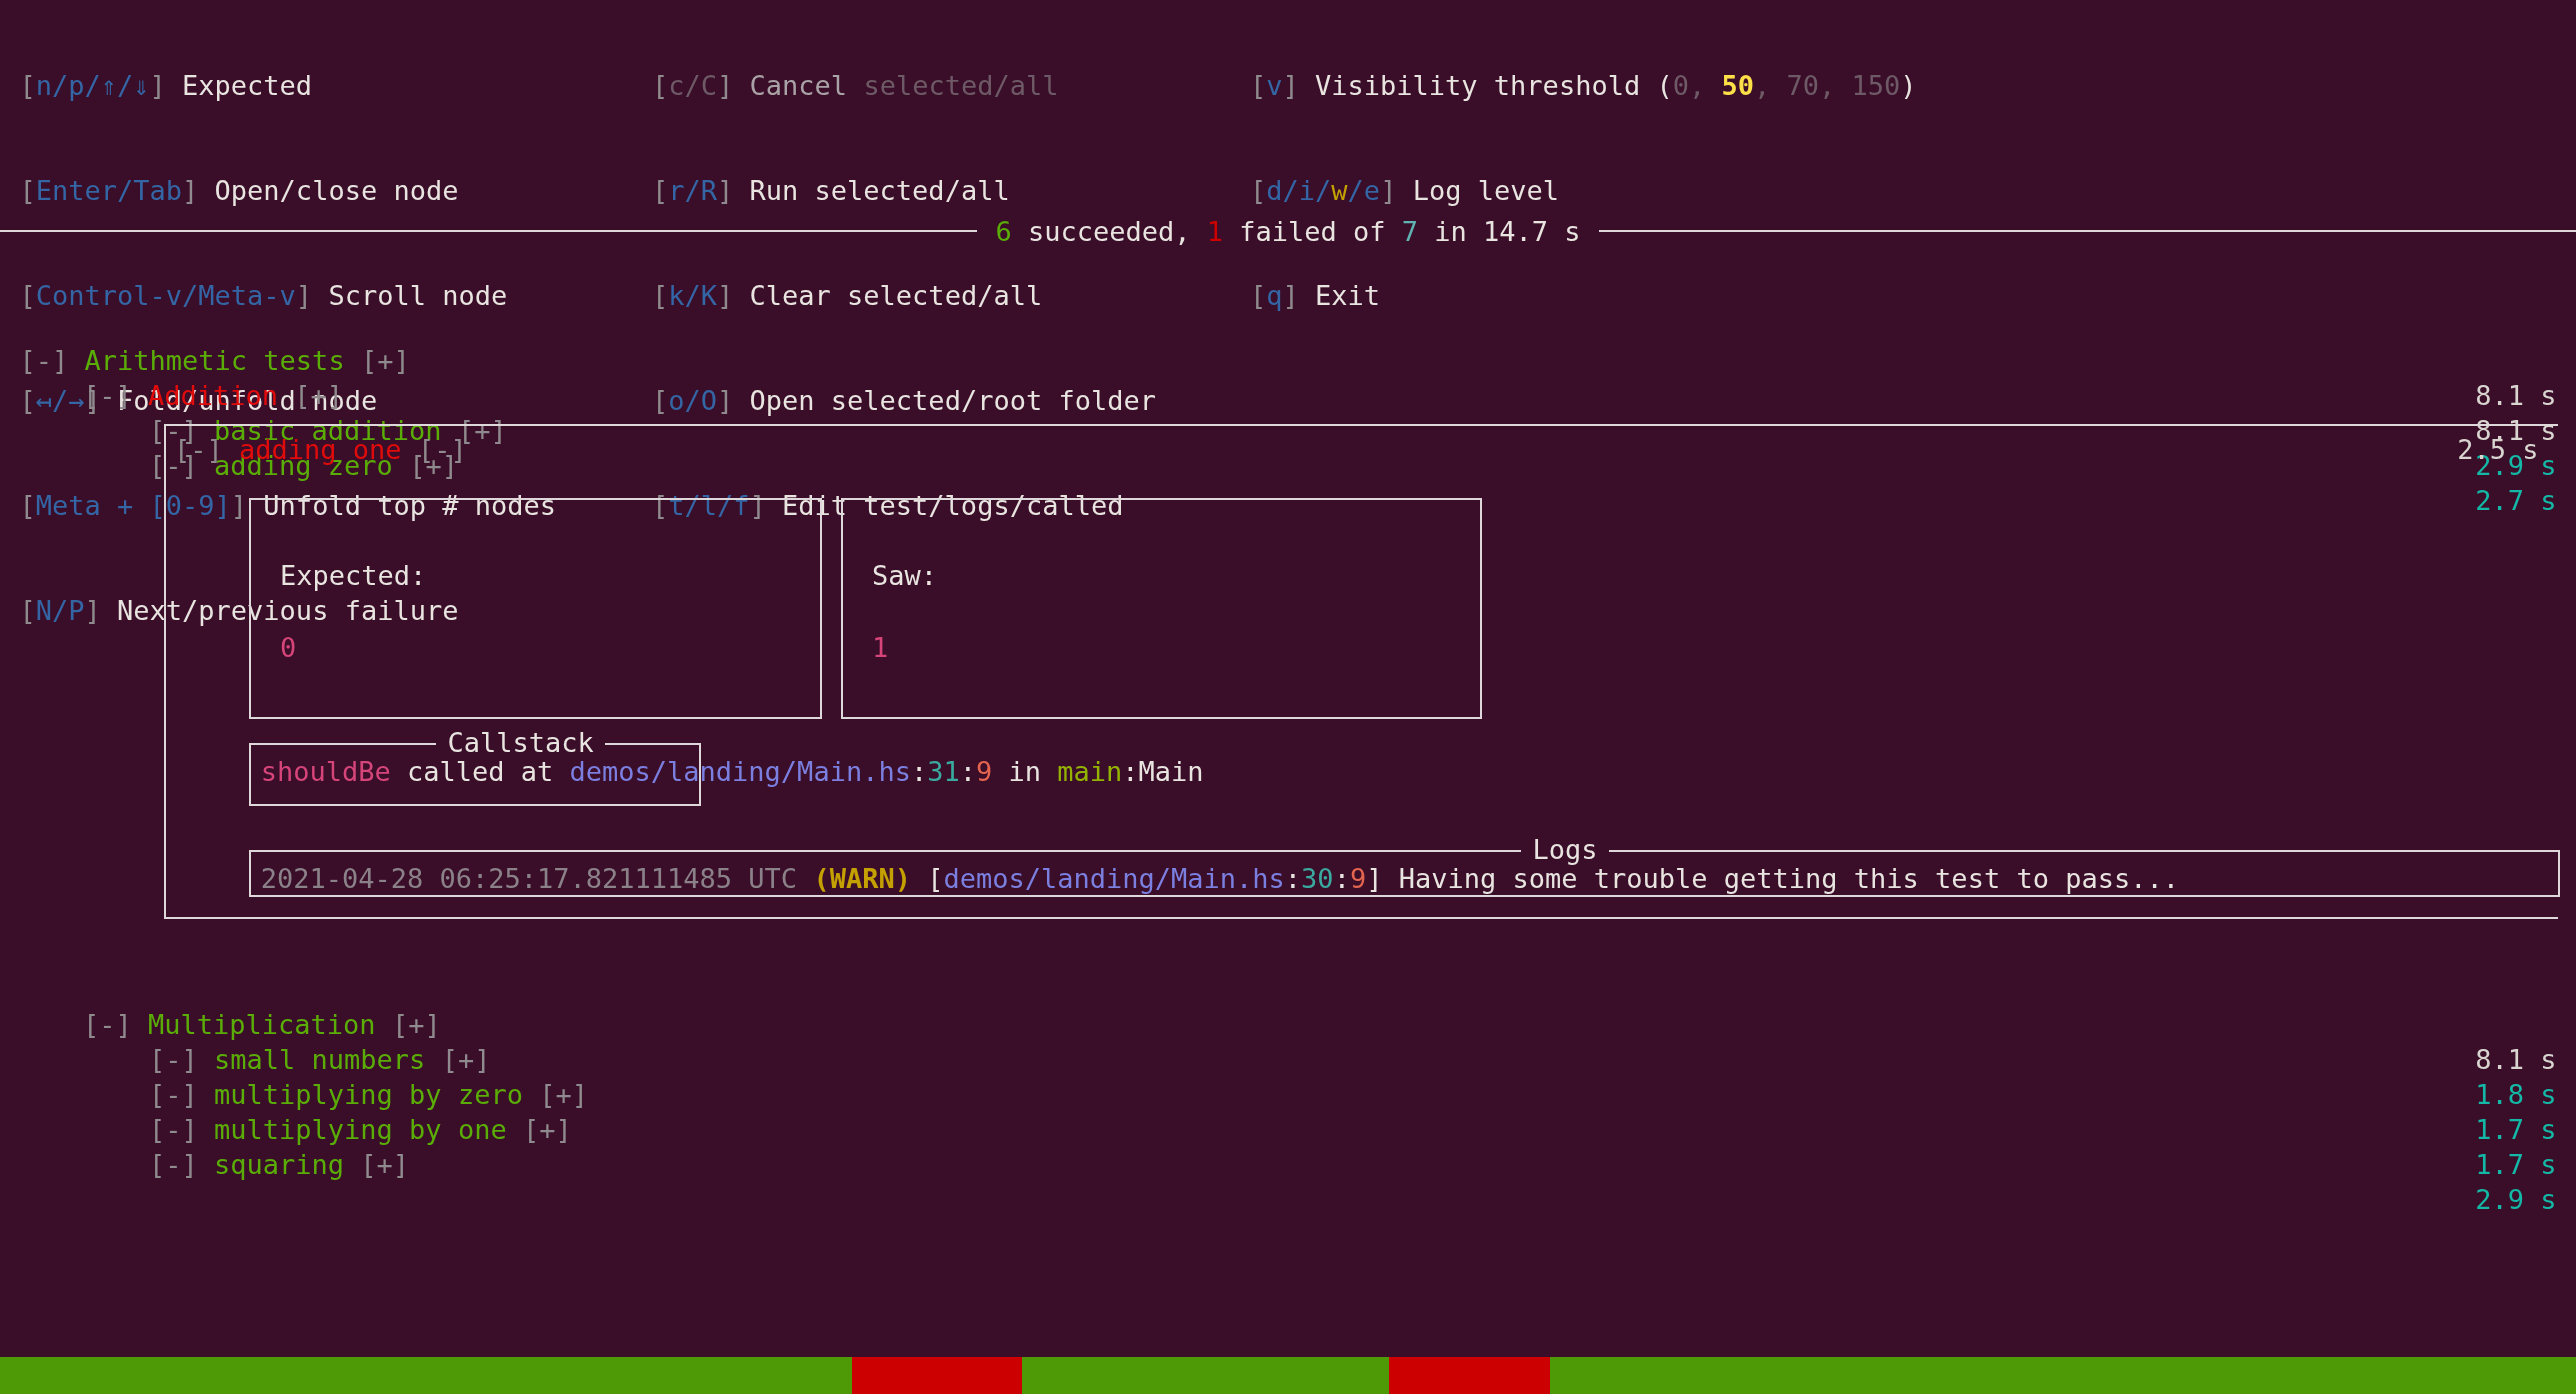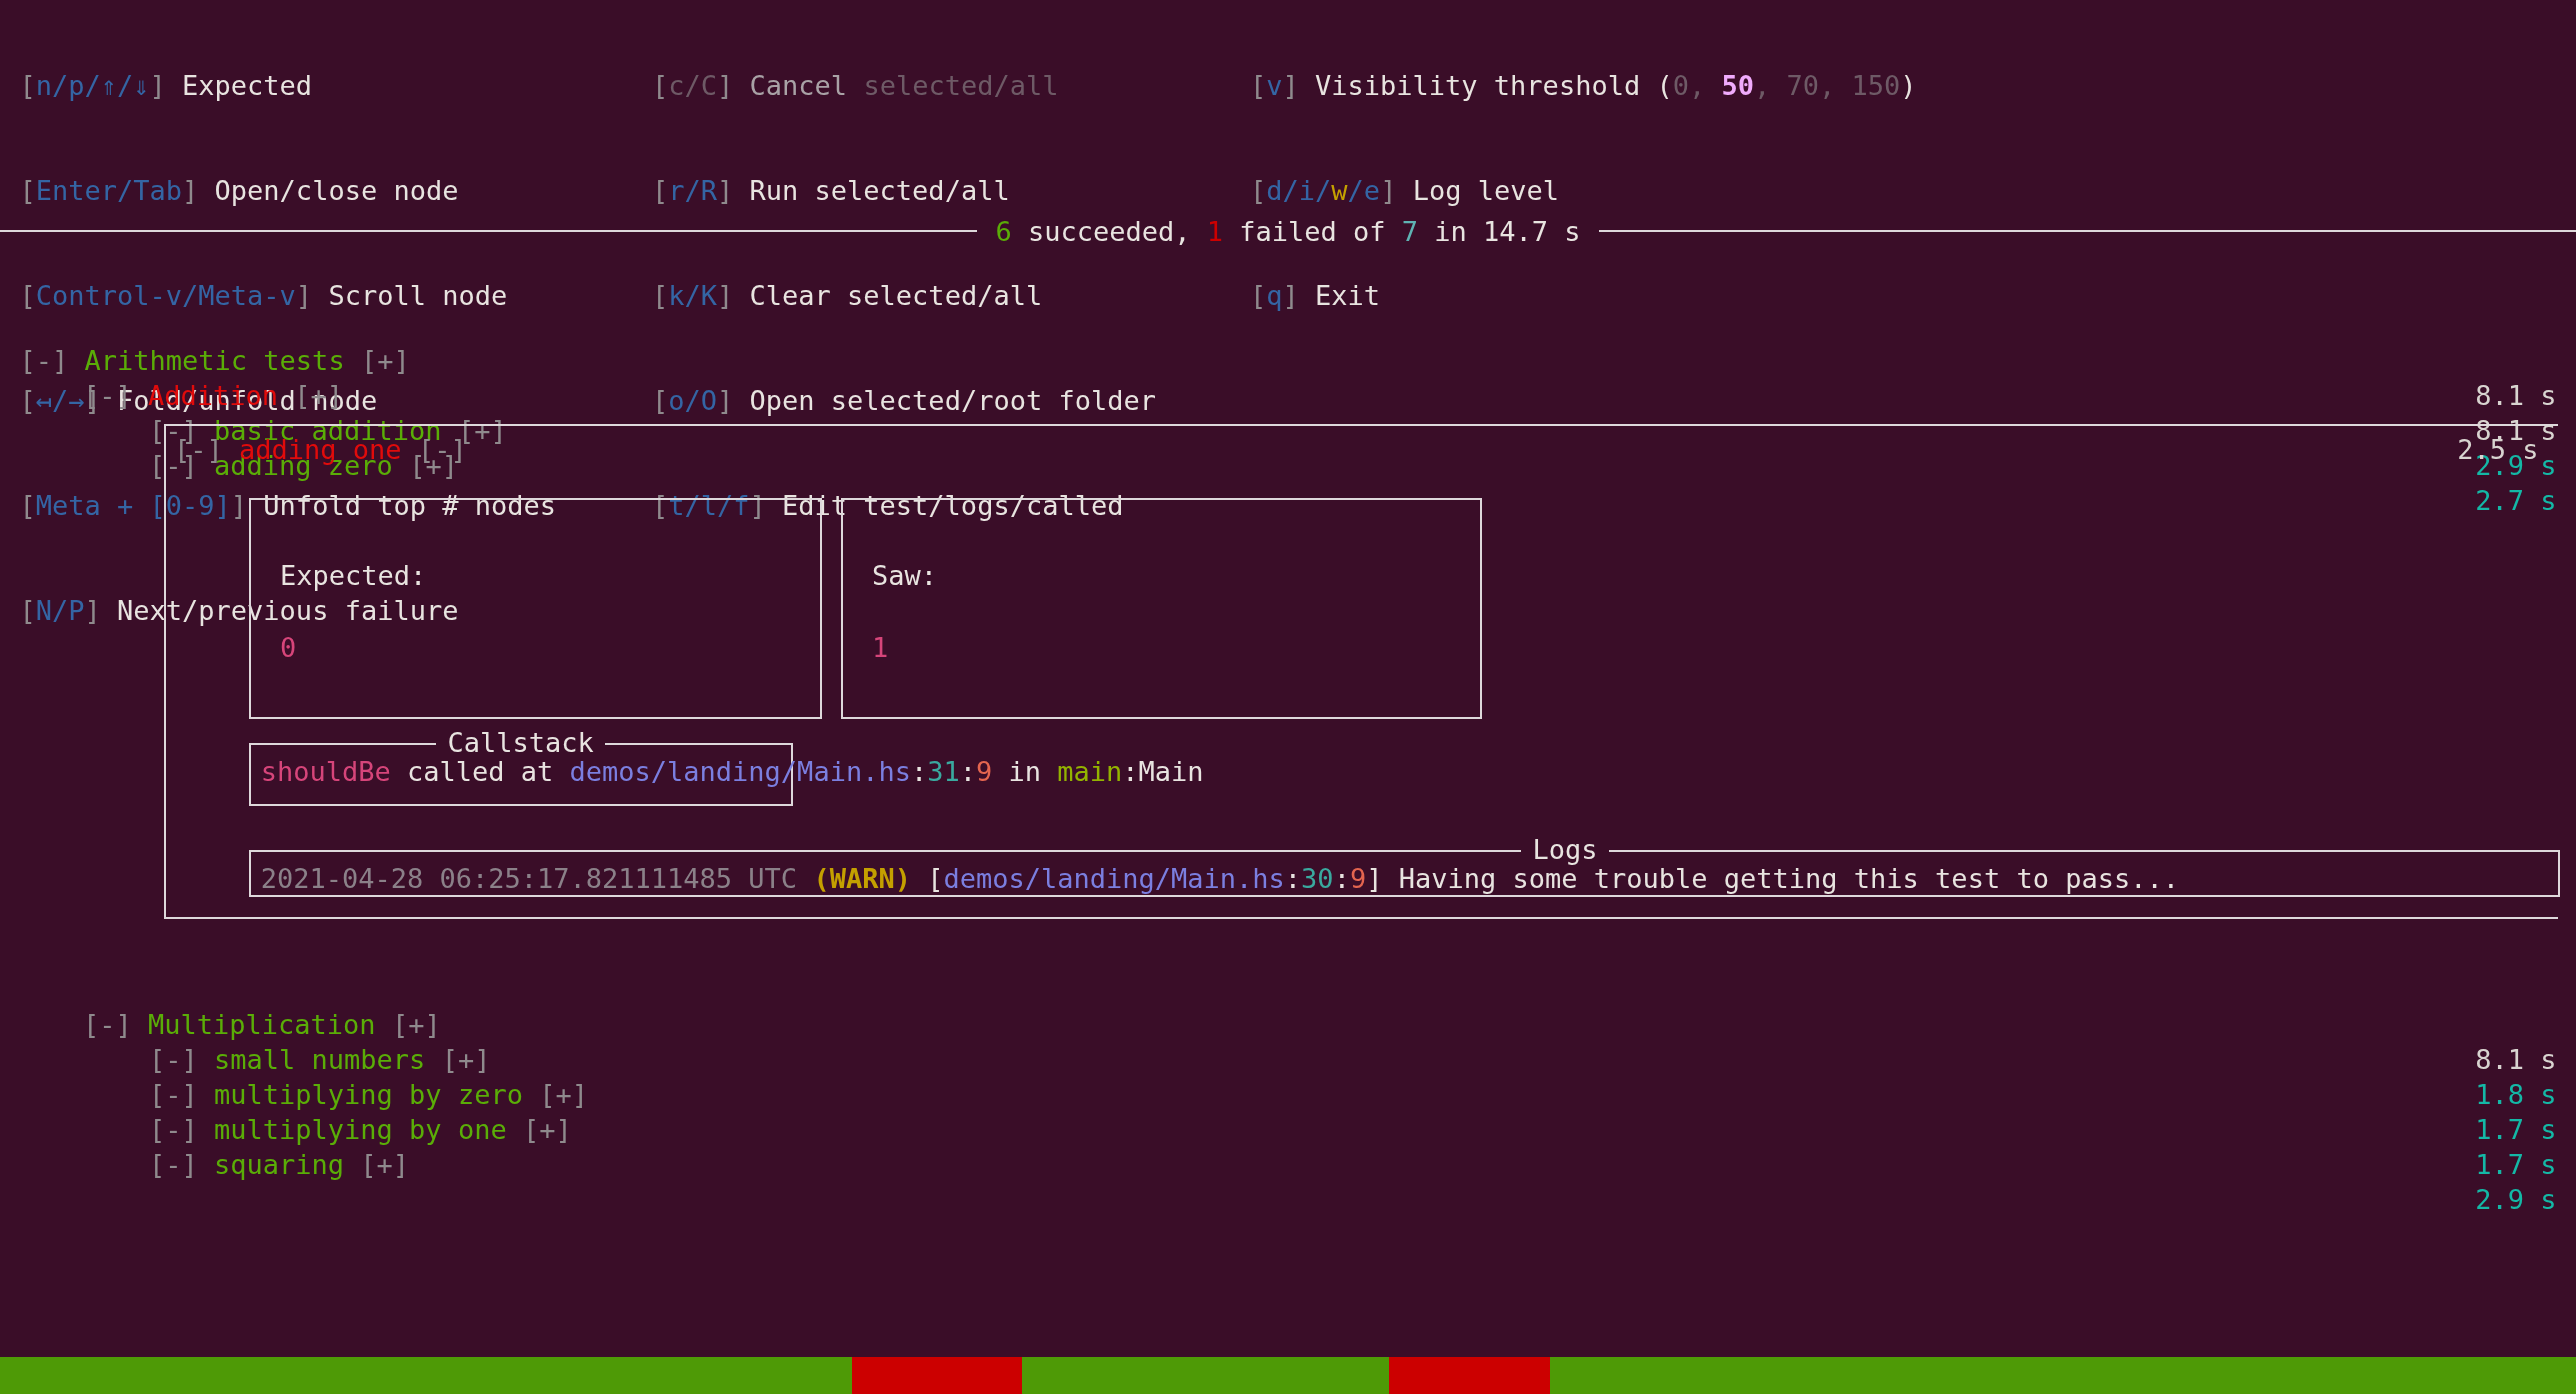--- a/index.html
+++ b/index.html
@@ -22,21 +22,21 @@
     width: 2576px;
     height: 1395px;
     background: #3a0d28;
   }
 
   
   .c-key      { color: #3465a4; }
   .c-keyyel   { color: #c4a000; }
   .c-white    { color: #e8e4e0; }
   .c-dim      { color: #6e5a66; }
-  .c-brightw  { color: #f0abfc; font-weight: bold; }
+  .c-brightw  { color: #fde047; font-weight: bold; }
   .c-green2   { color: #5aad07; }
   .c-red      { color: #cc0000; }
   .c-red2     { color: #e00b0b; }
   .c-cyan     { color: #5fb3b3; }
   .c-teal     { color: #3aa99f; }
   .c-pink     { color: #d6457a; }
   .c-blue     { color: #7b7fe0; }
   .c-salmon   { color: #e4654f; }
   .c-olive    { color: #93b300; }
   .c-gray     { color: #a9a2a6; }
@@ -153,21 +153,21 @@
     white-space: pre;
     color: #e8e4e0;
     line-height: 35px;
   }
   .fbox > .fbox-content {
     position: absolute;
     left: 9.7px;
     top: 9.7px;
     white-space: pre;
   }
-  #callstack-box { left: 83px; top: 268px; width: 544px; height: 63px; padding-left: 36px; }
+  #callstack-box { left: 83px; top: 268px; width: 452px; height: 63px; padding-left: 36px; }
   #callstack-box > .fbox-legend { left: 185px; }
   #logs-box { left: 83px; top: 375px; width: 2311px; height: 47px; }
   #logs-box > .fbox-legend { left: 1270px; }
 
   
   .progress {
     position: absolute;
     left: 0;
     bottom: 0;
     width: 2576px;

